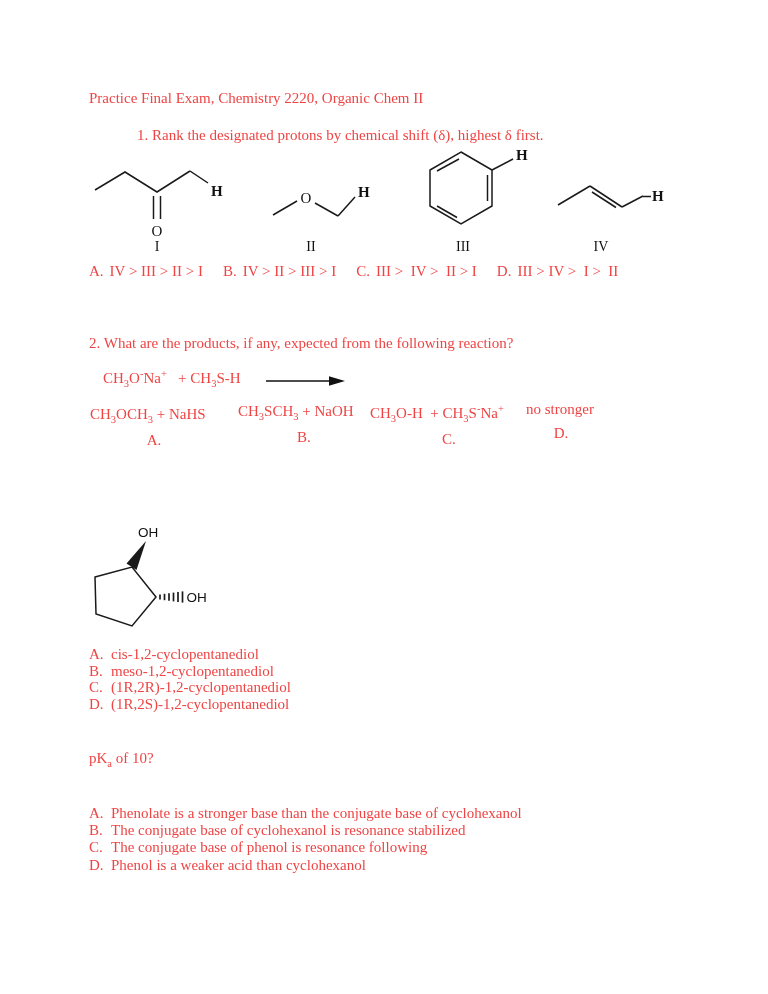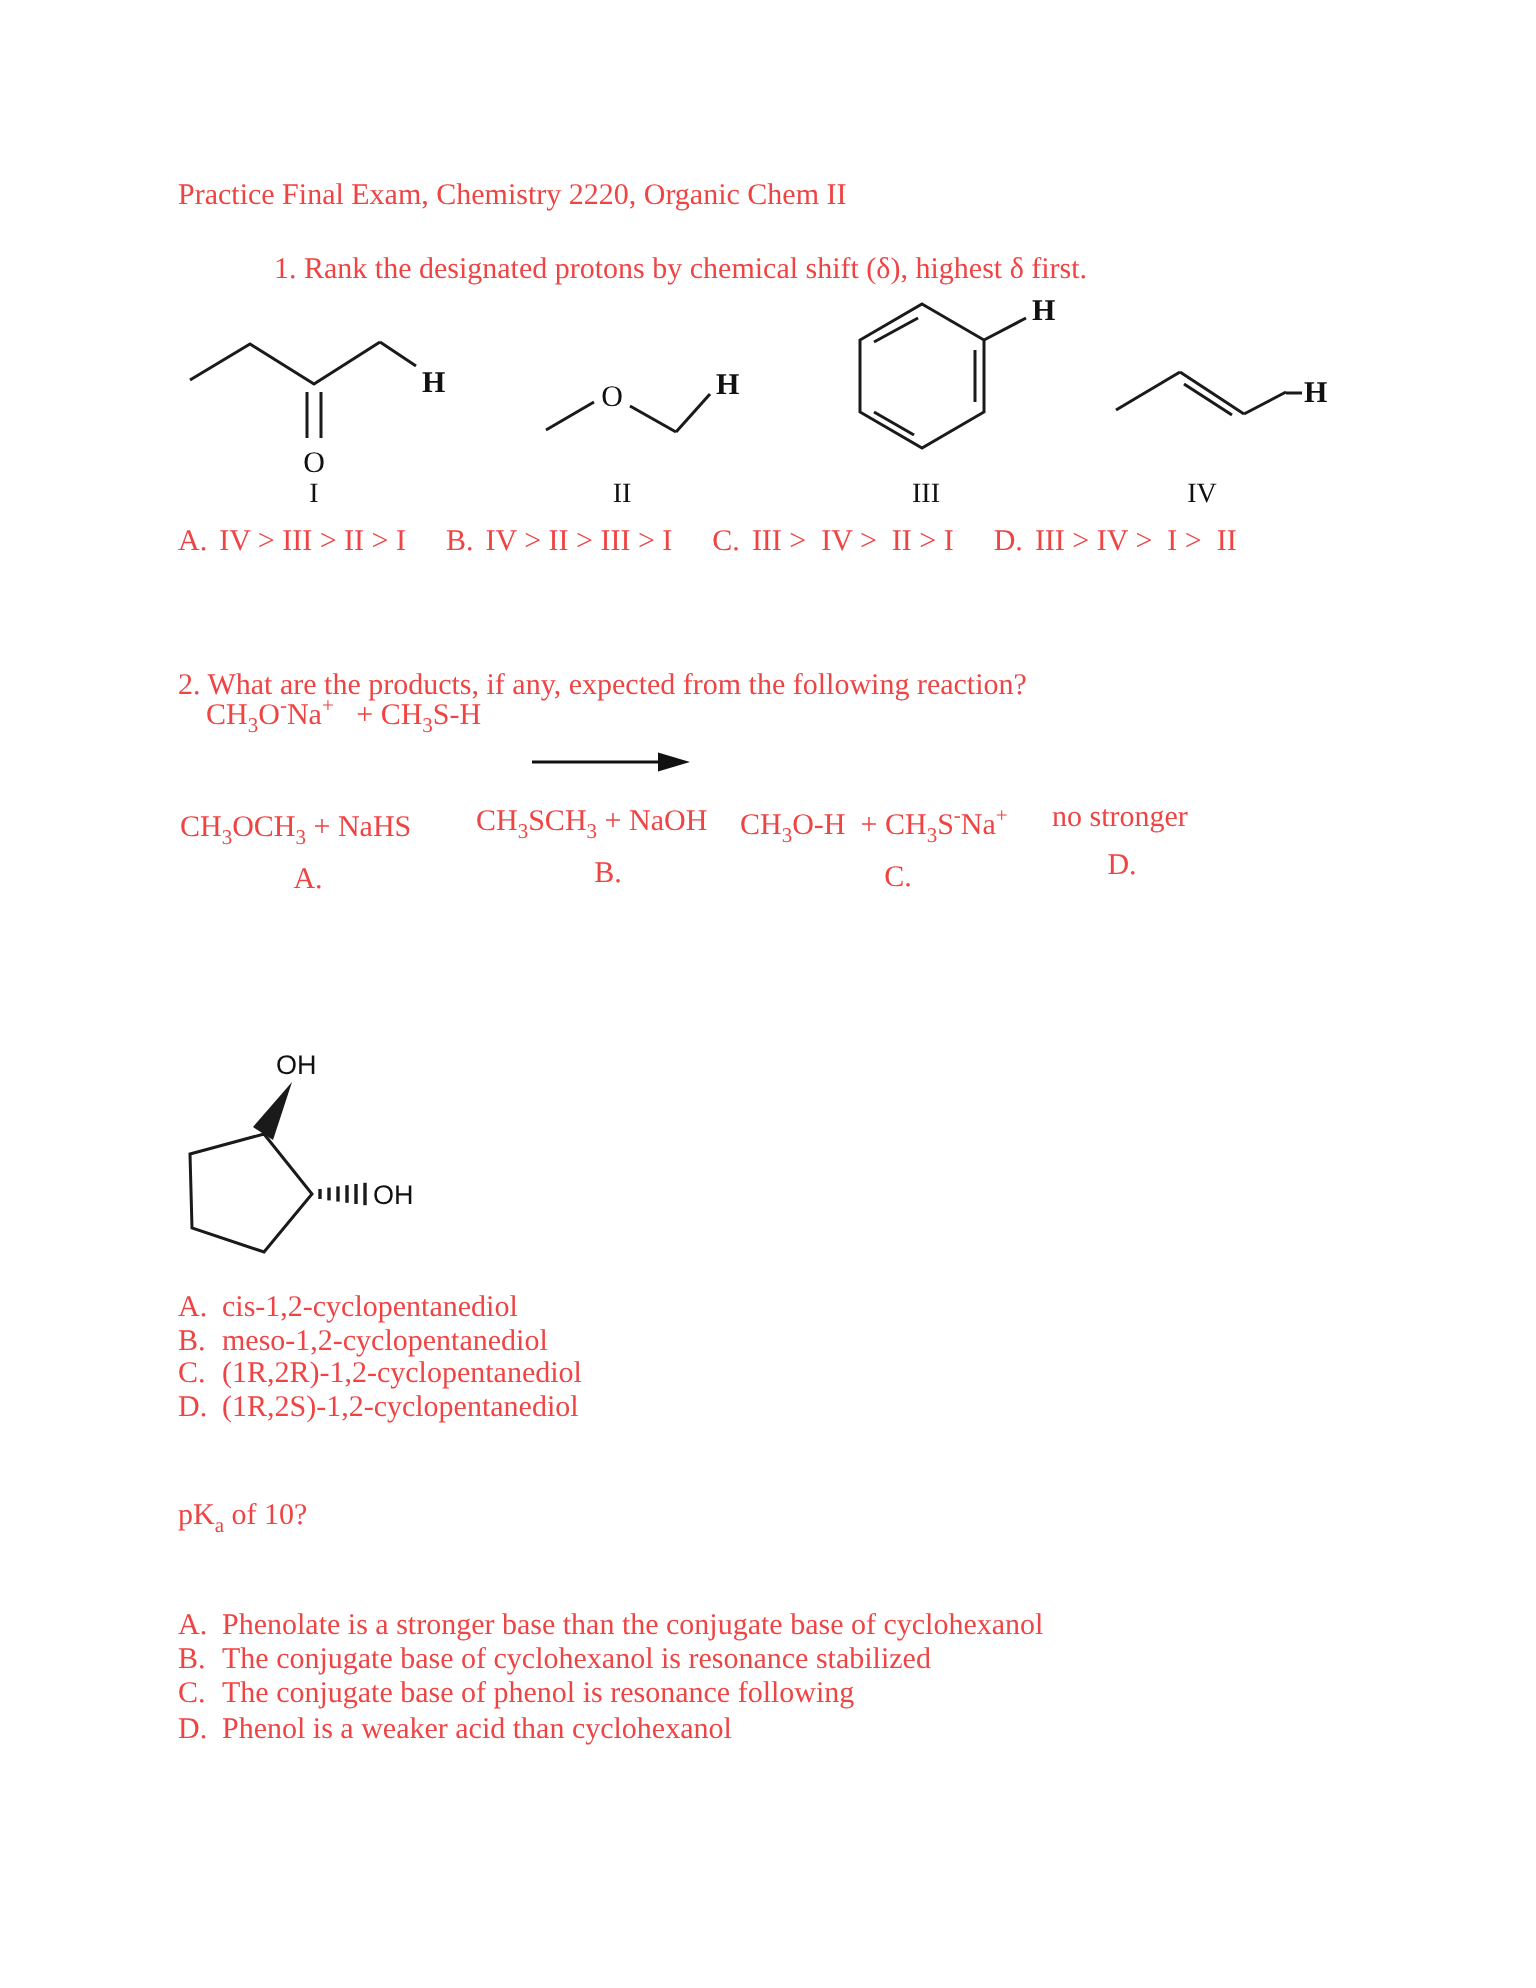--- a/index.html
+++ b/index.html
@@ -7,21 +7,21 @@
         font-family:"Liberation Serif","DejaVu Serif",serif;font-size:15px;color:#ef4444;}
   .abs{position:absolute;}
   .pre{white-space:pre;}
   sub{font-size:0.70em;}
   sup{font-size:0.70em;}
   .title{left:89px;top:90px;}
   .q1-prompt{left:89px;top:127px;margin-left:48px;}
   .q1-fig{left:85px;top:143px;}
   .q1-options{left:89px;top:263px;display:flex;gap:20px;}
   .q2-prompt{left:89px;top:335px;}
-  .q2-reaction{left:103px;top:348px;text-align:right;}
+  .q2-reaction{left:103px;top:368px;text-align:right;}
   .q2-arrow{left:266px;top:374px;}
   .prod{text-align:left;}
   .prod .letter{text-align:center;margin-top:7px;}
   .prod-a{left:90px;top:406px;width:128px;}
   .prod-b{left:238px;top:403px;width:132px;}
   .prod-c{left:370px;top:403px;width:158px;}
   .prod-d{left:526px;top:401px;width:70px;}
   .q3-prompt{left:89px;top:487px;}
   .q3-fig{left:85px;top:515px;}
   .q3-options{left:89px;top:646px;line-height:16.6px;}

